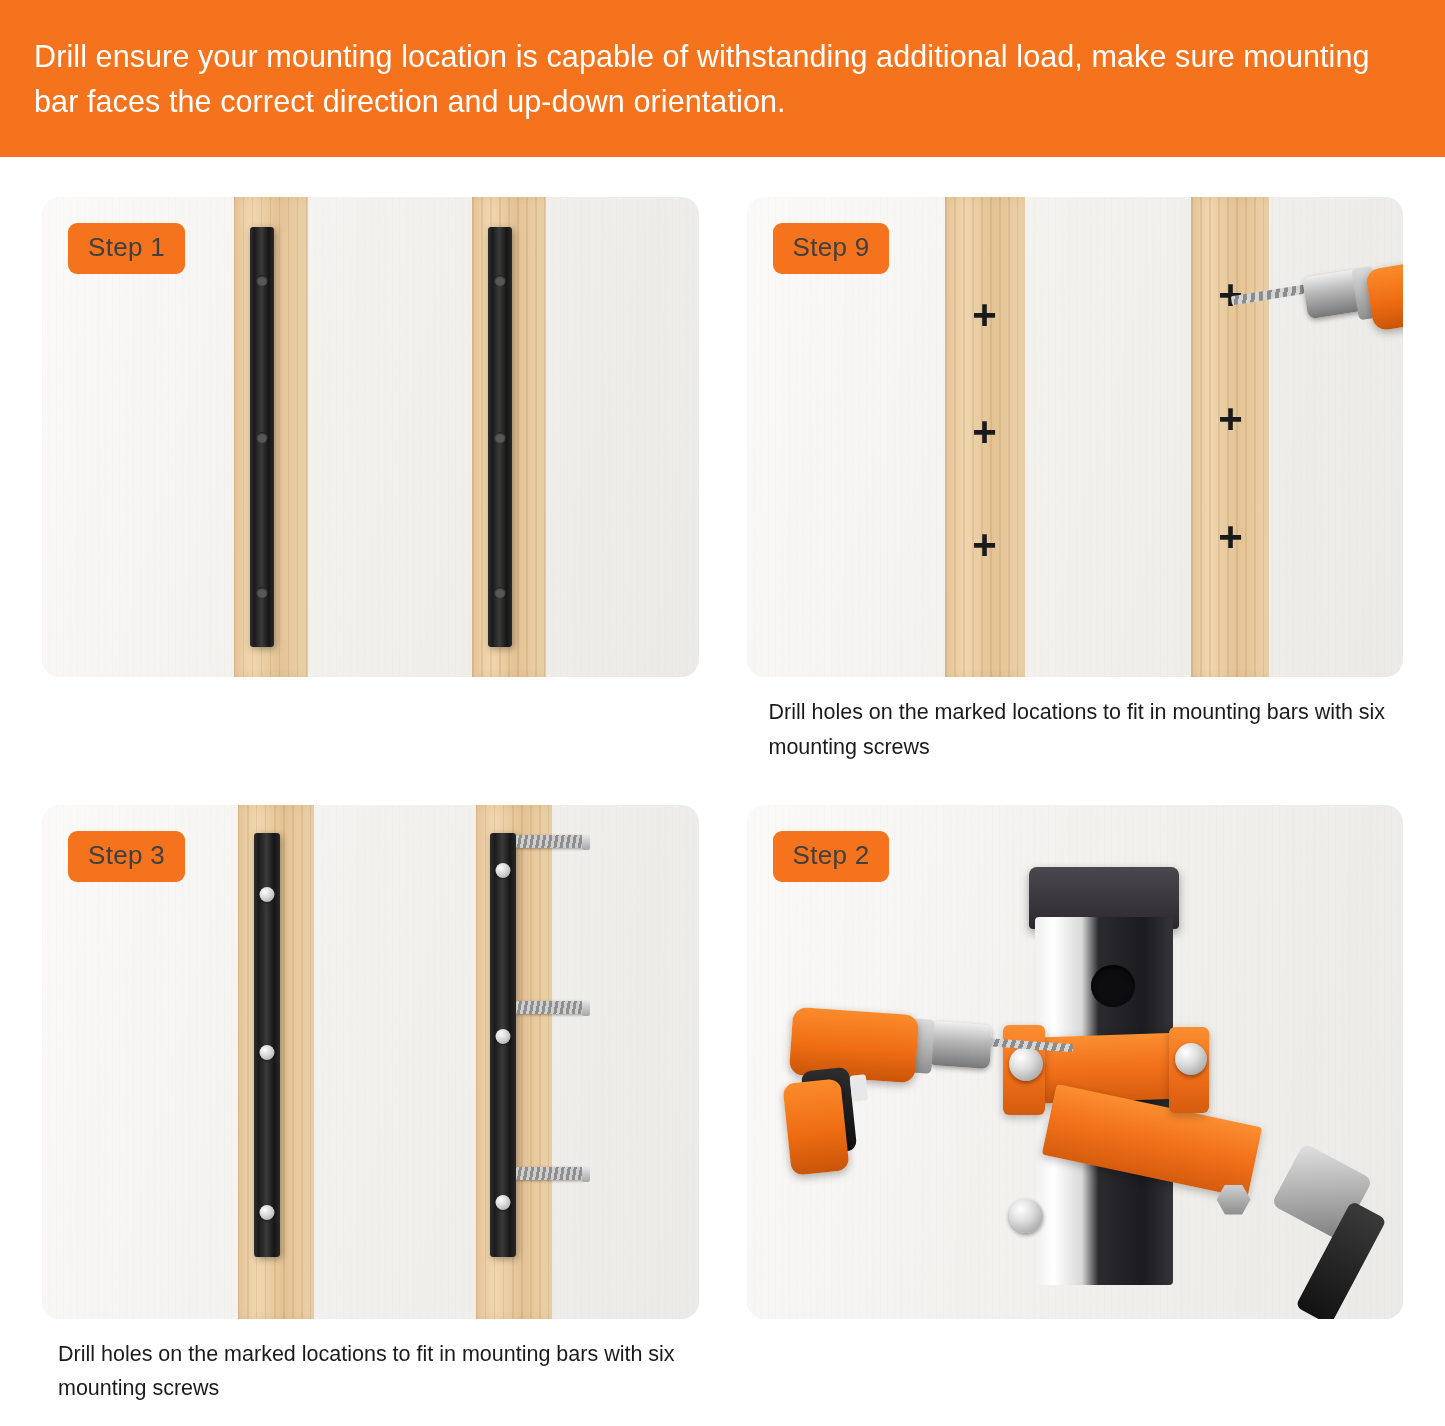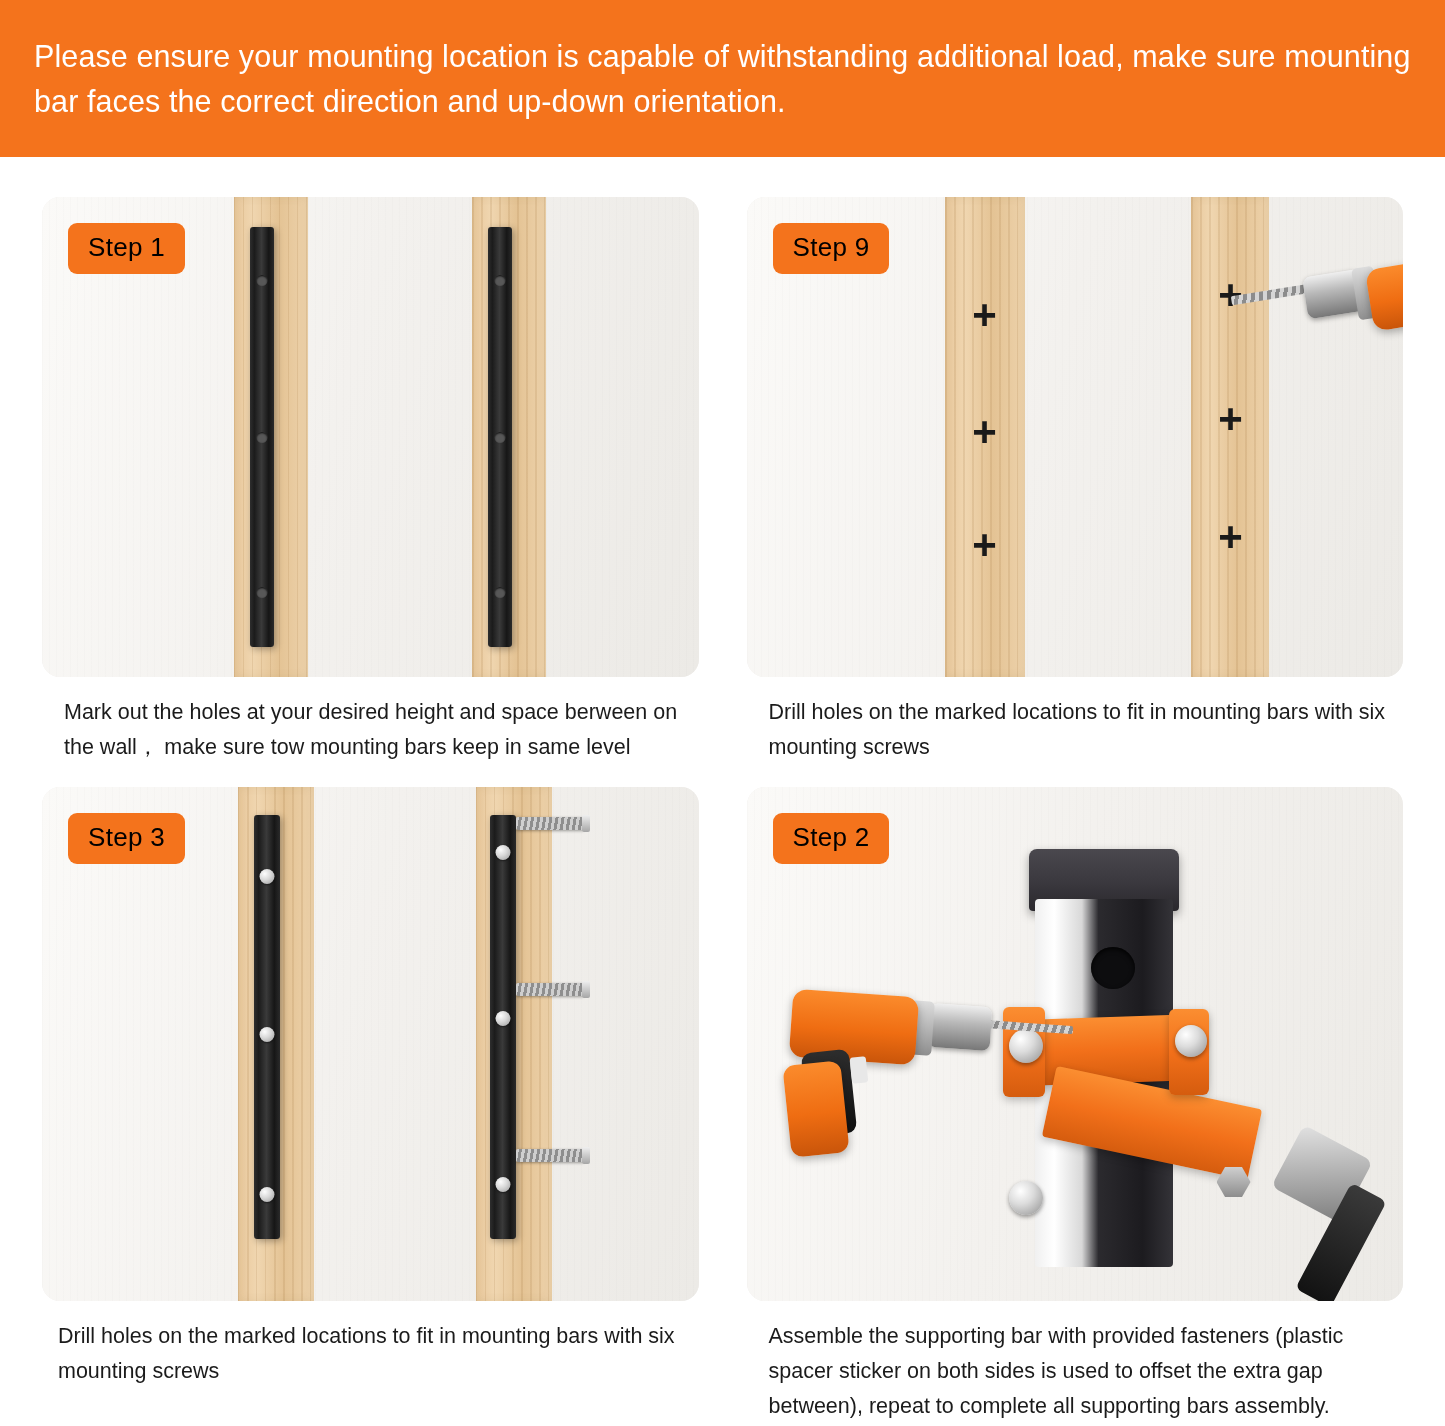--- a/index.html
+++ b/index.html
@@ -65,21 +65,21 @@
     padding: 0 6px 0 22px;
   }
   .caption.left-narrow { padding-left: 16px; }
 
   
   .badge {
     position: absolute;
     left: 26px;
     top: 26px;
     background: #f4731c;
-    color: #000000;
+    color: #404040;
     font-size: 26px;
     padding: 9px 20px 11px 20px;
     border-radius: 9px;
     z-index: 20;
     letter-spacing: 0.3px;
   }
 
   
   .wall {
     position: absolute;
@@ -232,21 +232,21 @@
   .wrench-handle {
     position: absolute;
     background: linear-gradient(180deg, #3a3a3a, #121212);
     border-radius: 7px;
   }
 </style>
 </head>
 <body>
 
 <div class="banner">
-  <div class="banner-text">Please ensure your mounting location is capable of withstanding additional load, make sure mounting bar faces the correct direction and up-down orientation.</div>
+  <div class="banner-text">Drill ensure your mounting location is capable of withstanding additional load, make sure mounting bar faces the correct direction and up-down orientation.</div>
 </div>
 
 <div class="steps">
 
   <div class="step-cell">
     <div class="photo">
       <div class="wall"></div>
       <div class="wood" style="left:192px; width:74px;"></div>
       <div class="wood" style="left:430px; width:74px;"></div>
 
@@ -257,21 +257,20 @@
       </div>
 
       <div class="bar" style="left:446px; top:30px; width:24px; height:420px;">
         <div class="hole" style="top:48px;"></div>
         <div class="hole" style="top:205px;"></div>
         <div class="hole" style="top:360px;"></div>
       </div>
 
       <div class="badge">Step 1</div>
     </div>
-    <div class="caption">Mark out the holes at your desired height and space berween on the wall， make sure tow mounting bars keep in same level</div>
   </div>
 
   <div class="step-cell">
     <div class="photo">
       <div class="wall"></div>
       <div class="wood" style="left:198px; width:80px;"></div>
       <div class="wood" style="left:444px; width:78px;"></div>
 
       <div class="mark" style="left:238px; top:118px;">+</div>
       <div class="mark" style="left:238px; top:235px;">+</div>
@@ -348,16 +347,15 @@
         <div class="drill-chuck" style="left:160px; top:28px; width:62px; height:44px; transform:rotate(4deg);"></div>
         <div class="drill-collar" style="left:140px; top:24px; width:24px; height:54px; transform:rotate(4deg);"></div>
         <div class="drill-body" style="left:22px; top:16px; width:126px; height:68px; transform:rotate(4deg);"></div>
         <div class="drill-grip" style="left:36px; top:74px; width:48px; height:84px; transform:rotate(-6deg);"></div>
         <div class="drill-trigger" style="left:82px; top:80px; width:16px; height:26px; transform:rotate(-6deg);"></div>
         <div class="drill-body" style="left:18px; top:86px; width:58px; height:92px; border-radius:12px; transform:rotate(-6deg);"></div>
       </div>
 
       <div class="badge">Step 2</div>
     </div>
-    <div class="caption">Assemble the supporting bar with provided fasteners (plastic spacer sticker on both sides is used to offset the extra gap between), repeat to complete all supporting bars assembly.</div>
   </div>
 
 </div>
 
 </body></html>

